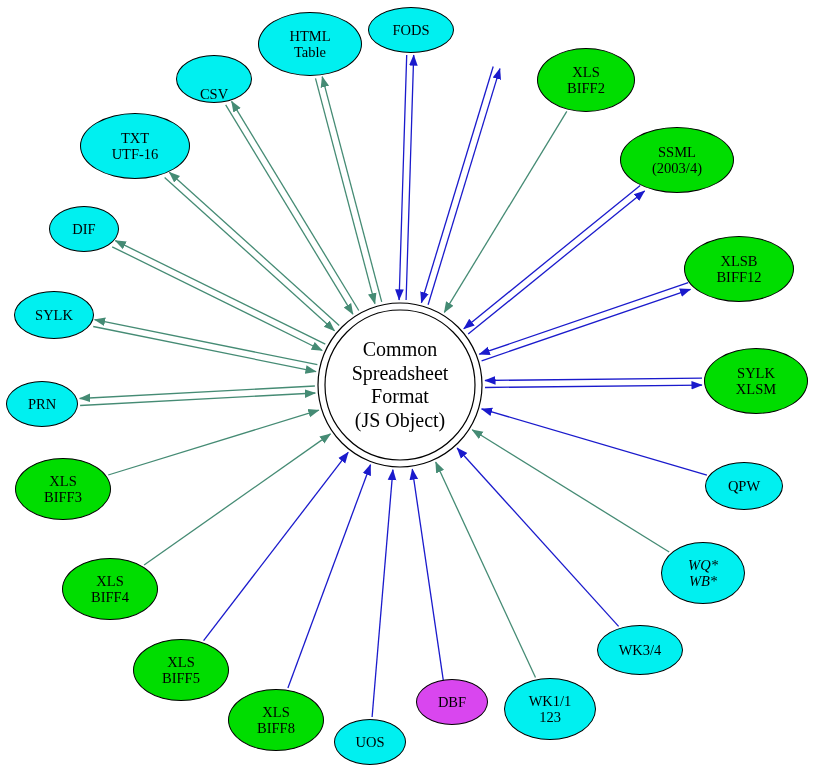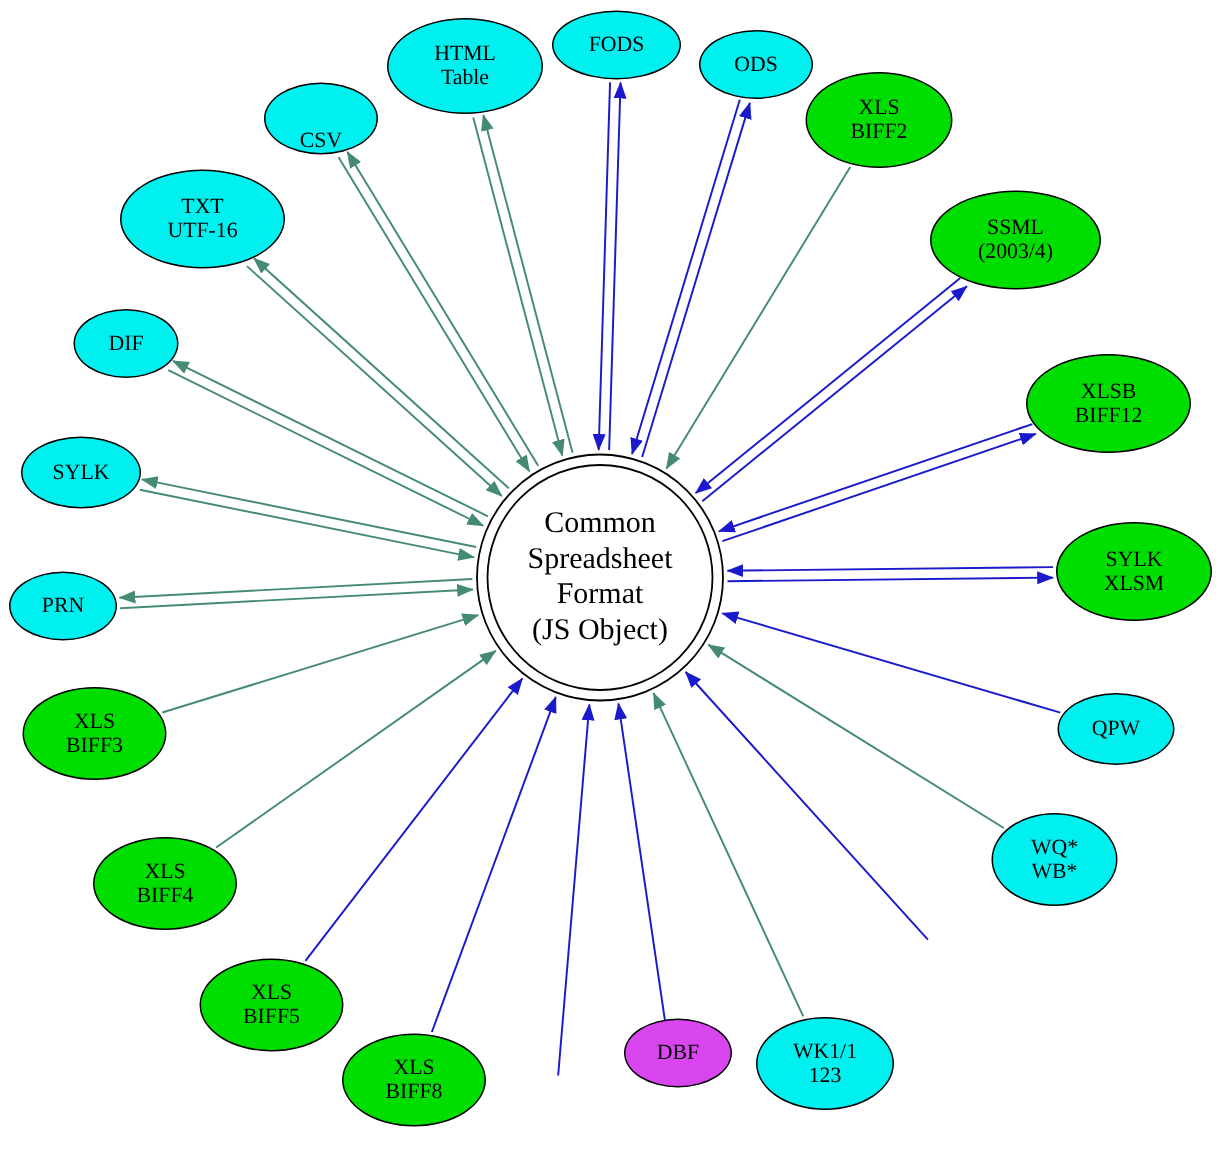--- a/index.html
+++ b/index.html
@@ -87,52 +87,55 @@
       <div class="node-line">Format</div>
       <div class="node-line">(JS Object)</div>
     </div>
 <div class="node" style="left: 258px; top: 12px; width: 104px; height: 64px; background: rgb(0, 240, 240); border-color: rgb(0, 0, 0);">
       <div class="node-line">HTML</div>
       <div class="node-line">Table</div>
     </div>
     <div class="node" style="left: 368px; top: 7px; width: 86px; height: 46px; background: rgb(0, 240, 240); border-color: rgb(0, 0, 0);">
       <div class="node-line">FODS</div>
     </div>
-    <div class="node" style="left: 466px; top: 20px; width: 76px; height: 46px; background: rgb(0, 240, 240); border-color: rgb(0, 0, 0);">
-      <div class="node-line">ODS</div>
-    </div>
     <div class="node" style="left: 537px; top: 48px; width: 98px; height: 64px; background: rgb(0, 221, 0); border-color: rgb(0, 0, 0);">
       <div class="node-line">XLS</div>
       <div class="node-line">BIFF2</div>
     </div>
     <div class="node" style="left: 620px; top: 127px; width: 114px; height: 66px; background: rgb(0, 221, 0); border-color: rgb(0, 0, 0);">
       <div class="node-line">SSML</div>
       <div class="node-line">(2003/4)</div>
     </div>
     <div class="node" style="left: 684px; top: 236px; width: 110px; height: 66px; background: rgb(0, 221, 0); border-color: rgb(0, 0, 0);">
       <div class="node-line">XLSB</div>
       <div class="node-line">BIFF12</div>
     </div>
     <div class="node" style="left: 704px; top: 348px; width: 104px; height: 66px; background: rgb(0, 221, 0); border-color: rgb(0, 0, 0);">
       <div class="node-line">SYLK</div>
       <div class="node-line">XLSM</div>
     </div>
     <div class="node" style="left: 705px; top: 462px; width: 78px; height: 48px; background: rgb(0, 240, 240); border-color: rgb(0, 0, 0);">
       <div class="node-line">QPW</div>
     </div>
-    <div class="node" style="left: 661px; top: 542px; width: 84px; height: 62px; background: rgb(0, 240, 240); border-color: rgb(0, 0, 0);">
+    <div class="node" style="left: 661px; top: 542px; width: 84px; height: 62px; background: rgb(0, 240, 240); border-color: rgb(0, 0, 0); font-style: italic;">
       <div class="node-line">WQ*</div>
       <div class="node-line">WB*</div>
+    </div>
+    <div class="node" style="left: 597px; top: 625px; width: 86px; height: 50px; background: rgb(0, 240, 240); border-color: rgb(0, 0, 0);">
+      <div class="node-line">WK3/4</div>
     </div>
     <div class="node" style="left: 504px; top: 678px; width: 92px; height: 62px; background: rgb(0, 240, 240); border-color: rgb(0, 0, 0);">
       <div class="node-line">WK1/1</div>
       <div class="node-line">123</div>
     </div>
     <div class="node" style="left: 416px; top: 679px; width: 72px; height: 46px; background: #d946ef; border-color: rgb(0, 0, 0);">
       <div class="node-line">DBF</div>
+    </div>
+    <div class="node" style="left: 334px; top: 719px; width: 72px; height: 46px; background: rgb(0, 240, 240); border-color: rgb(0, 0, 0);">
+      <div class="node-line">UOS</div>
     </div>
     <div class="node" style="left: 228px; top: 689px; width: 96px; height: 62px; background: rgb(0, 221, 0); border-color: rgb(0, 0, 0);">
       <div class="node-line">XLS</div>
       <div class="node-line">BIFF8</div>
     </div>
     <div class="node" style="left: 133px; top: 639px; width: 96px; height: 62px; background: rgb(0, 221, 0); border-color: rgb(0, 0, 0);">
       <div class="node-line">XLS</div>
       <div class="node-line">BIFF5</div>
     </div>
     <div class="node" style="left: 62px; top: 558px; width: 96px; height: 62px; background: rgb(0, 221, 0); border-color: rgb(0, 0, 0);">

